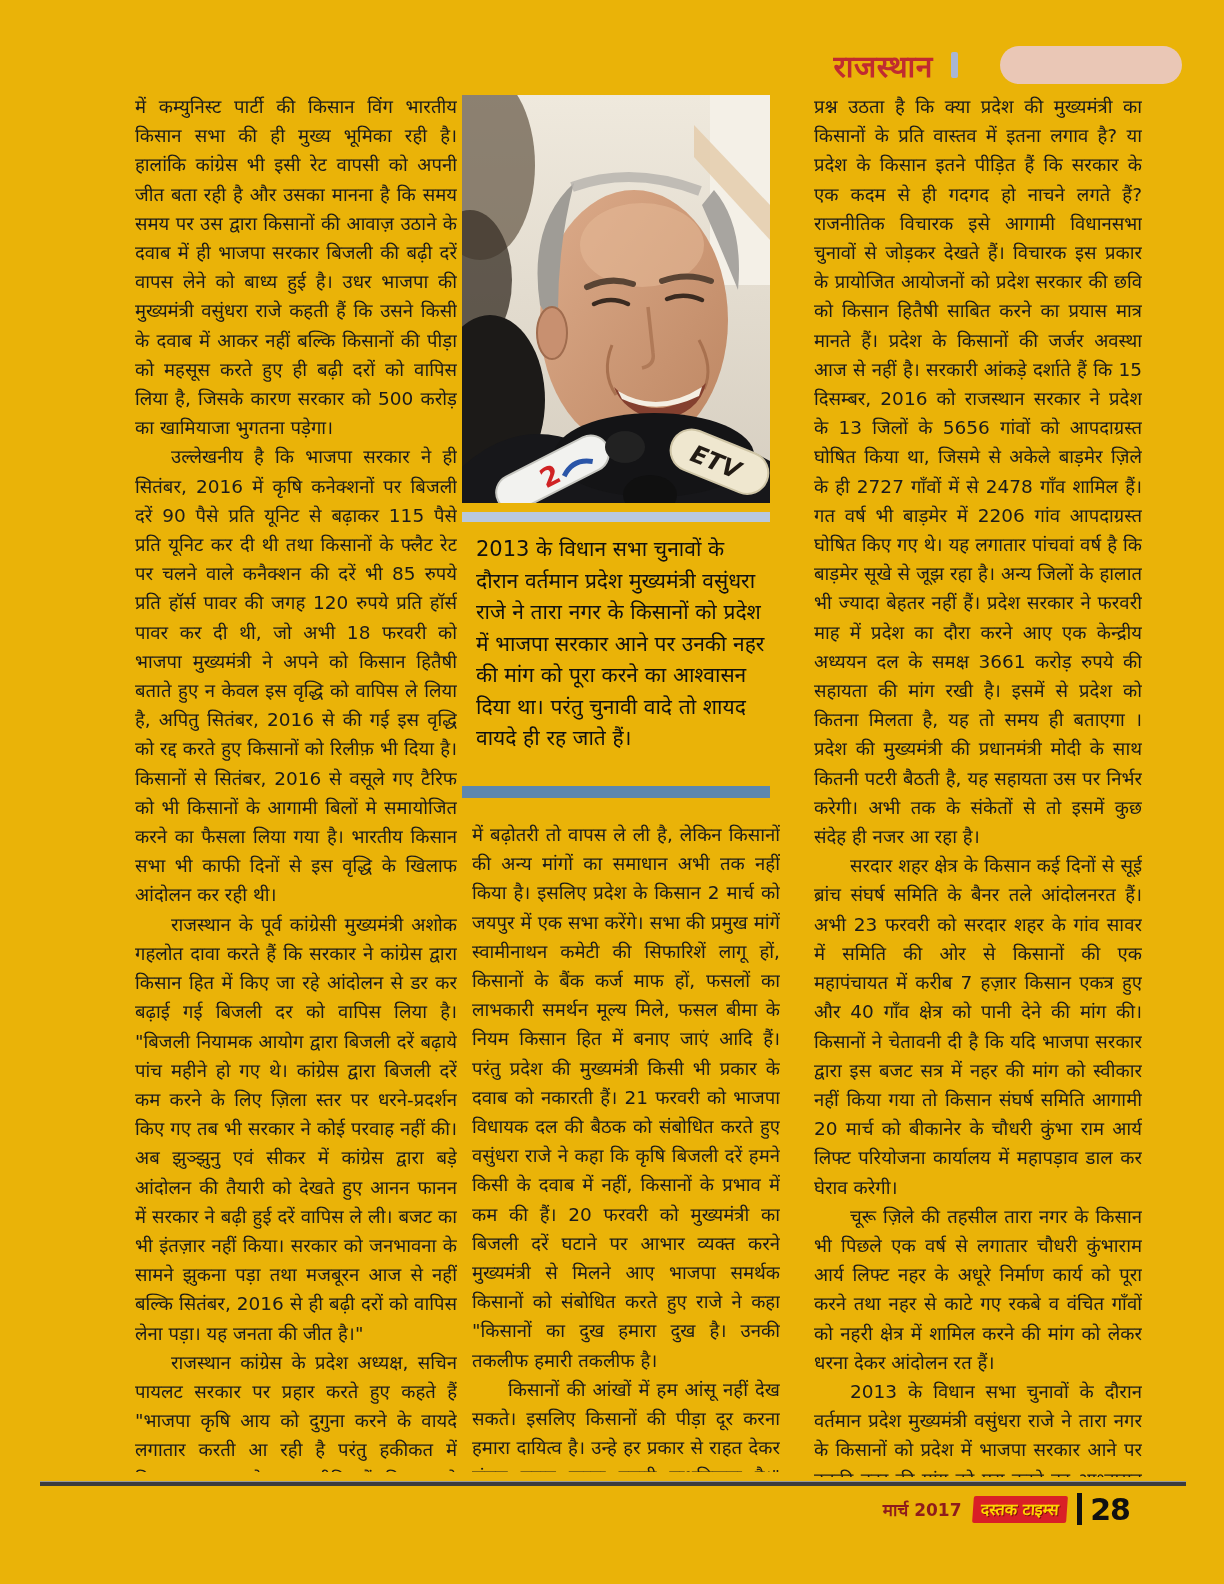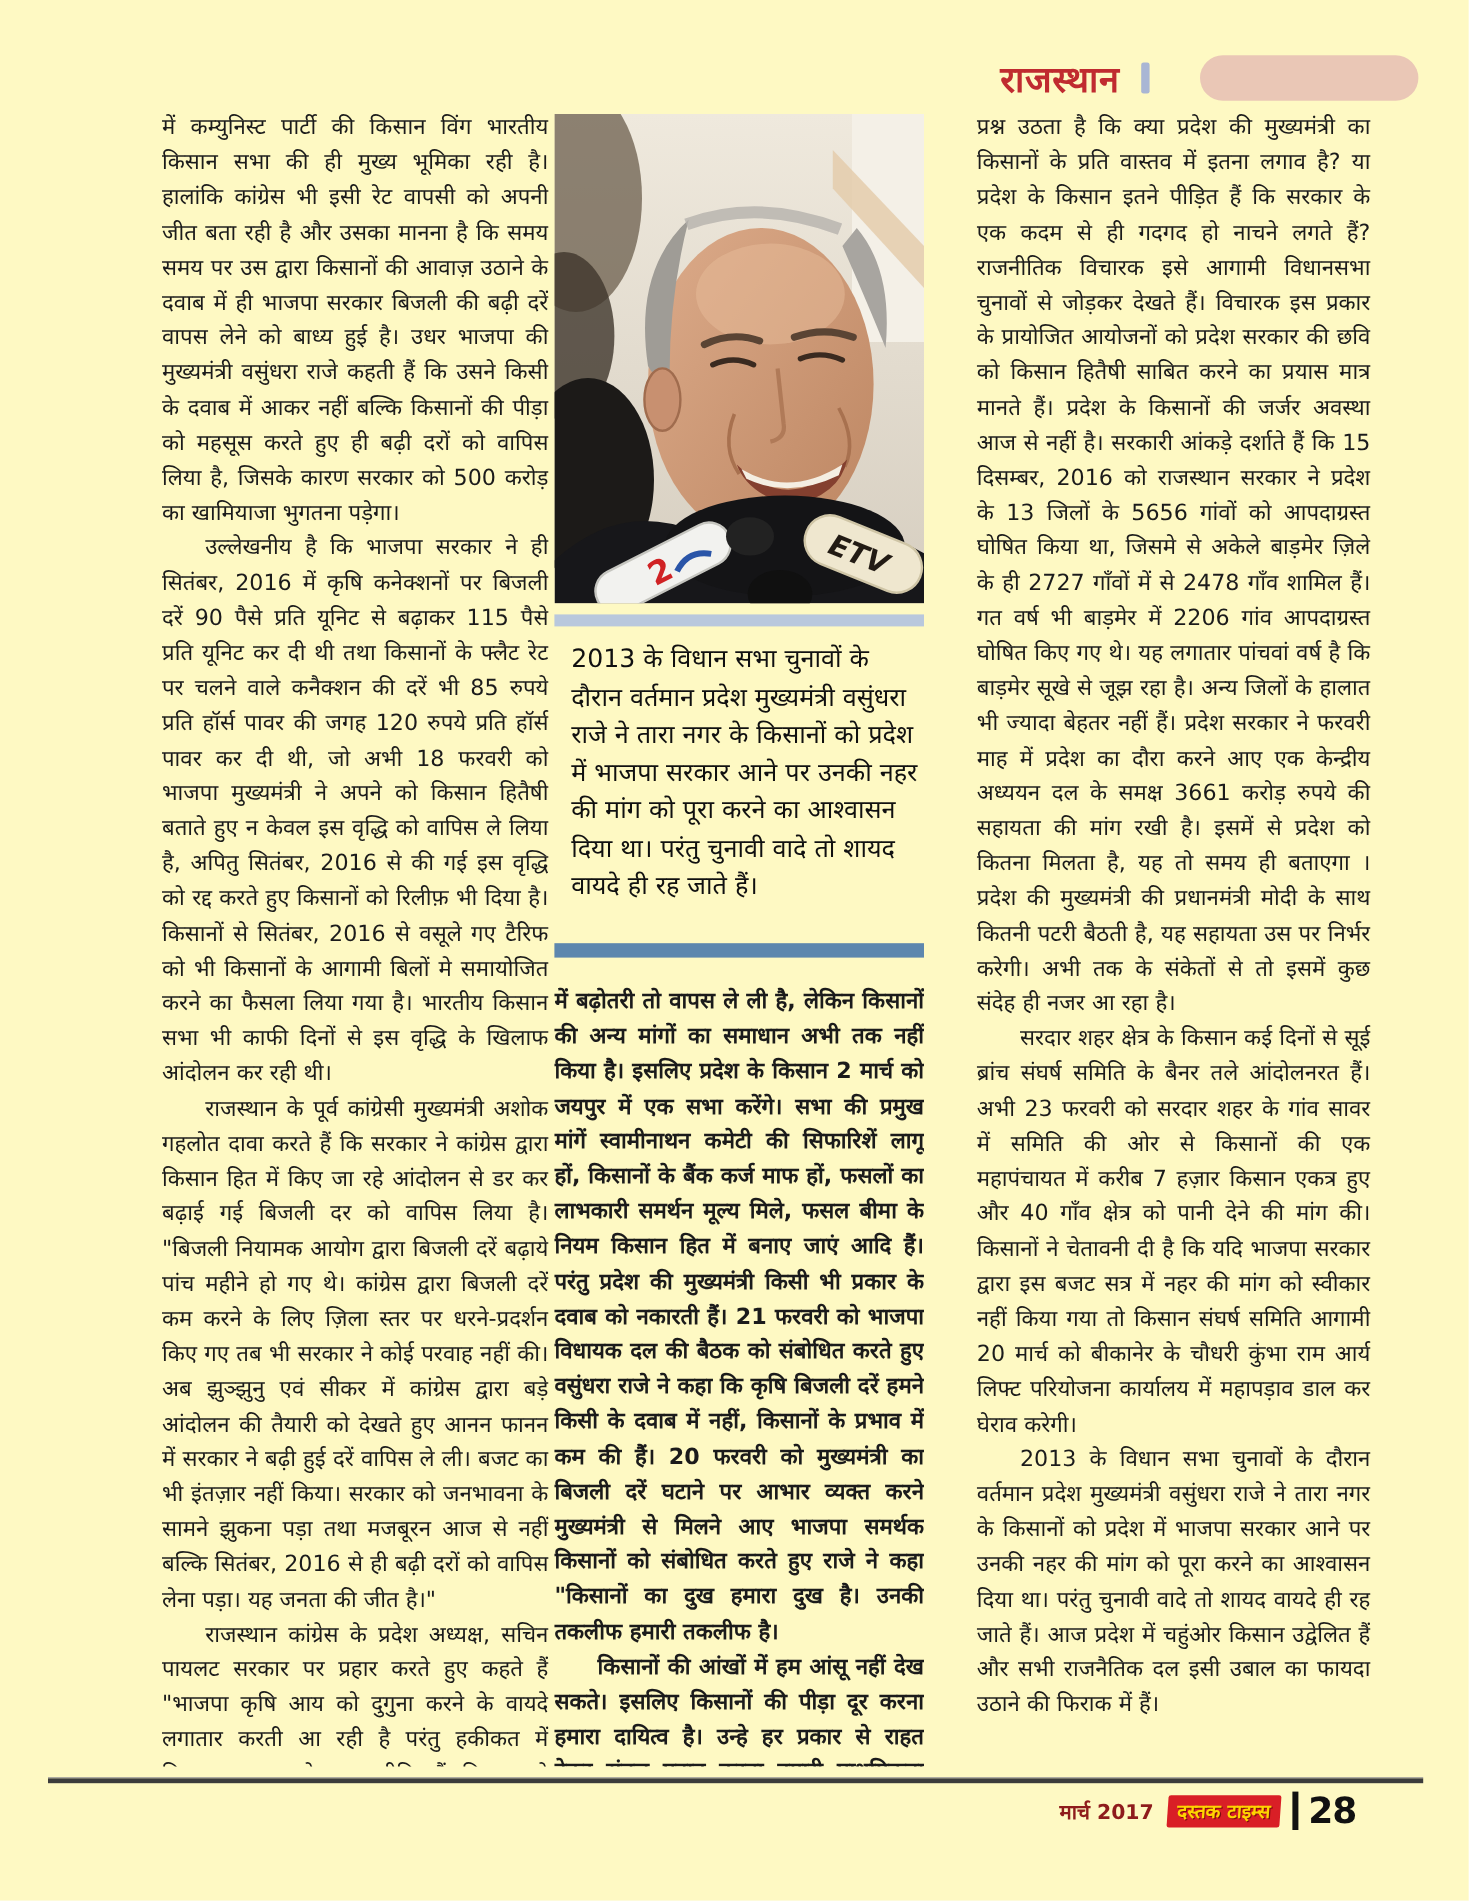--- a/index.html
+++ b/index.html
@@ -1,19 +1,19 @@
 <!DOCTYPE html>
 <html lang="hi"><head>
 <meta charset="utf-8">
 <style>
   html,body{margin:0;padding:0;background:#ffffff;}
   .page{
     position:relative;
     width:1224px;height:1584px;
-    background:#fef9c3;
+    background:#eab308;
     font-family:"DejaVu Sans","Liberation Sans",sans-serif;
     color:#1b1b1b;
     overflow:hidden;
   }
   
   .section-header{
     position:absolute;top:42px;right:42px;height:46px;
     display:flex;align-items:center;
   }
   .section-title{
@@ -25,21 +25,21 @@
     width:7px;height:26px;background:#a9b6d4;border-radius:2px;margin-right:42px;
   }
   .section-pill{
     width:182px;height:38px;background:#eac7b6;border-radius:19px;
   }
   
   .col{position:absolute;overflow:hidden;text-align:justify;}
   .col p{margin:0;font-size:18.5px;line-height:29.2px;text-indent:36px;}
   .col p.no-indent{text-indent:0;}
   .col-left{left:135px;top:92px;width:322px;height:1380px;}
-  .col-mid-text{left:462px;top:820px;width:308px;height:652px;font-weight:bold;}
+  .col-mid-text{left:472px;top:820px;width:308px;height:652px;}
   .col-right{left:814px;top:92px;width:328px;height:1385px;}
   
   .photo{position:absolute;left:462px;top:95px;width:308px;height:408px;overflow:hidden;}
   .photo svg{display:block;}
   
   .quote-block{position:absolute;left:462px;top:512px;width:308px;}
   .quote-bar-top{height:10px;background:#b9c8dd;}
   .quote-bar-bottom{height:12px;background:#5d87ae;margin-top:6px;}
   .quote-text{
     min-height:258px;padding:12px 4px 2px 14px;box-sizing:border-box;
@@ -150,20 +150,21 @@
   </div>
 
   <div class="col col-mid-text">
     <p class="no-indent">में बढ़ोतरी तो वापस ले ली है, लेकिन किसानों की अन्य मांगों का समाधान अभी तक नहीं किया है। इसलिए प्रदेश के किसान 2 मार्च को जयपुर में एक सभा करेंगे। सभा की प्रमुख मांगें स्वामीनाथन कमेटी की सिफारिशें लागू हों, किसानों के बैंक कर्ज माफ हों, फसलों का लाभकारी समर्थन मूल्य मिले, फसल बीमा के नियम किसान हित में बनाए जाएं आदि  हैं। परंतु प्रदेश की मुख्यमंत्री किसी भी प्रकार के दवाब को नकारती हैं। 21 फरवरी को भाजपा विधायक दल की बैठक को संबोधित करते हुए वसुंधरा राजे ने कहा कि कृषि बिजली दरें हमने किसी के दवाब में नहीं, किसानों के प्रभाव में कम की हैं।  20 फरवरी को मुख्यमंत्री का बिजली दरें घटाने पर आभार व्यक्त करने मुख्यमंत्री से मिलने आए भाजपा समर्थक किसानों को संबोधित करते हुए राजे ने कहा "किसानों का दुख हमारा दुख है। उनकी तकलीफ हमारी तकलीफ है।</p>
     <p>किसानों की आंखों में हम आंसू नहीं देख सकते। इसलिए किसानों की पीड़ा दूर करना हमारा दायित्व है। उन्हे हर प्रकार से राहत देकर संबल प्रदान करना हमारी प्राथमिकता है।" किसानों ने भी मुख्यमंत्री के भावनात्मक लगाव को देखते हुए गदगद हो मुख्यमंत्री को सम्मान स्वरूप पगड़ी भेंट की। मुख्यमंत्री निवास पर इन किसानों ने लोकगीत गाकर ढोलक, मंजीरा  और अलगोजे बजाकर अपनी खुशी का  इजहार किया। अब</p>
   </div>
 
   <div class="col col-right">
     <p class="no-indent">प्रश्न उठता है कि क्या प्रदेश की मुख्यमंत्री का किसानों के  प्रति वास्तव में इतना लगाव है? या प्रदेश  के किसान इतने पीड़ित हैं कि सरकार के एक कदम से ही गदगद हो नाचने लगते हैं? राजनीतिक विचारक इसे आगामी विधानसभा चुनावों से जोड़कर देखते हैं। विचारक इस प्रकार के प्रायोजित आयोजनों को प्रदेश सरकार की छवि को किसान हितैषी साबित करने का प्रयास मात्र मानते हैं। प्रदेश के  किसानों की जर्जर अवस्था आज से नहीं है। सरकारी आंकड़े दर्शाते हैं कि 15 दिसम्बर, 2016 को राजस्थान सरकार ने प्रदेश के 13 जिलों के 5656 गांवों  को आपदाग्रस्त घोषित किया था, जिसमे से अकेले बाड़मेर ज़िले के ही 2727 गाँवों में से 2478 गाँव शामिल हैं। गत वर्ष भी बाड़मेर में 2206 गांव आपदाग्रस्त घोषित किए गए थे। यह  लगातार पांचवां वर्ष है कि बाड़मेर सूखे से जूझ रहा है। अन्य जिलों के हालात भी ज्यादा बेहतर नहीं हैं। प्रदेश  सरकार ने फरवरी माह में प्रदेश का दौरा करने आए एक केन्द्रीय अध्ययन दल के समक्ष 3661 करोड़ रुपये की सहायता की मांग रखी है। इसमें से प्रदेश को कितना मिलता है, यह तो समय ही बताएगा । प्रदेश की मुख्यमंत्री की प्रधानमंत्री मोदी  के साथ कितनी पटरी बैठती है, यह सहायता उस पर निर्भर करेगी। अभी तक के संकेतों से तो इसमें कुछ संदेह ही नजर आ रहा है।</p>
     <p>सरदार शहर क्षेत्र के किसान कई दिनों से सूई ब्रांच संघर्ष समिति के बैनर तले आंदोलनरत हैं। अभी 23 फरवरी को सरदार शहर के गांव सावर में समिति की ओर से किसानों की एक महापंचायत में करीब 7 हज़ार किसान एकत्र हुए और 40 गाँव क्षेत्र को पानी देने की मांग की। किसानों ने चेतावनी दी है कि यदि भाजपा सरकार द्वारा इस बजट सत्र में नहर की मांग को स्वीकार नहीं किया गया तो किसान संघर्ष समिति आगामी 20 मार्च को बीकानेर के चौधरी कुंभा राम आर्य लिफ्ट परियोजना कार्यालय में  महापड़ाव डाल कर घेराव करेगी।</p>
+    <p>चूरू ज़िले की तहसील तारा नगर के किसान भी पिछले एक वर्ष से लगातार चौधरी कुंभाराम आर्य लिफ्ट नहर के अधूरे निर्माण कार्य को पूरा करने तथा नहर से काटे गए रकबे व वंचित गाँवों को नहरी क्षेत्र में शामिल करने की मांग को लेकर धरना देकर आंदोलन रत हैं।</p>
     <p>2013 के विधान सभा चुनावों के दौरान वर्तमान प्रदेश मुख्यमंत्री वसुंधरा राजे ने तारा नगर के किसानों को प्रदेश में भाजपा सरकार आने पर उनकी नहर की मांग को पूरा करने का आश्वासन दिया था। परंतु चुनावी वादे तो शायद  वायदे ही रह जाते हैं। आज  प्रदेश में  चहुंओर किसान उद्वेलित हैं  और सभी राजनैतिक दल इसी उबाल का फायदा उठाने की फिराक में हैं।</p>
 
   </div>
 
   <div class="footer-rule"></div>
   <div class="footer-bar">
     <div class="footer-issue">मार्च 2017</div>
     <div class="footer-logo">दस्तक टाइम्स</div>
     <div class="footer-pagebar"></div>
     <div class="footer-pagenum">28</div>

